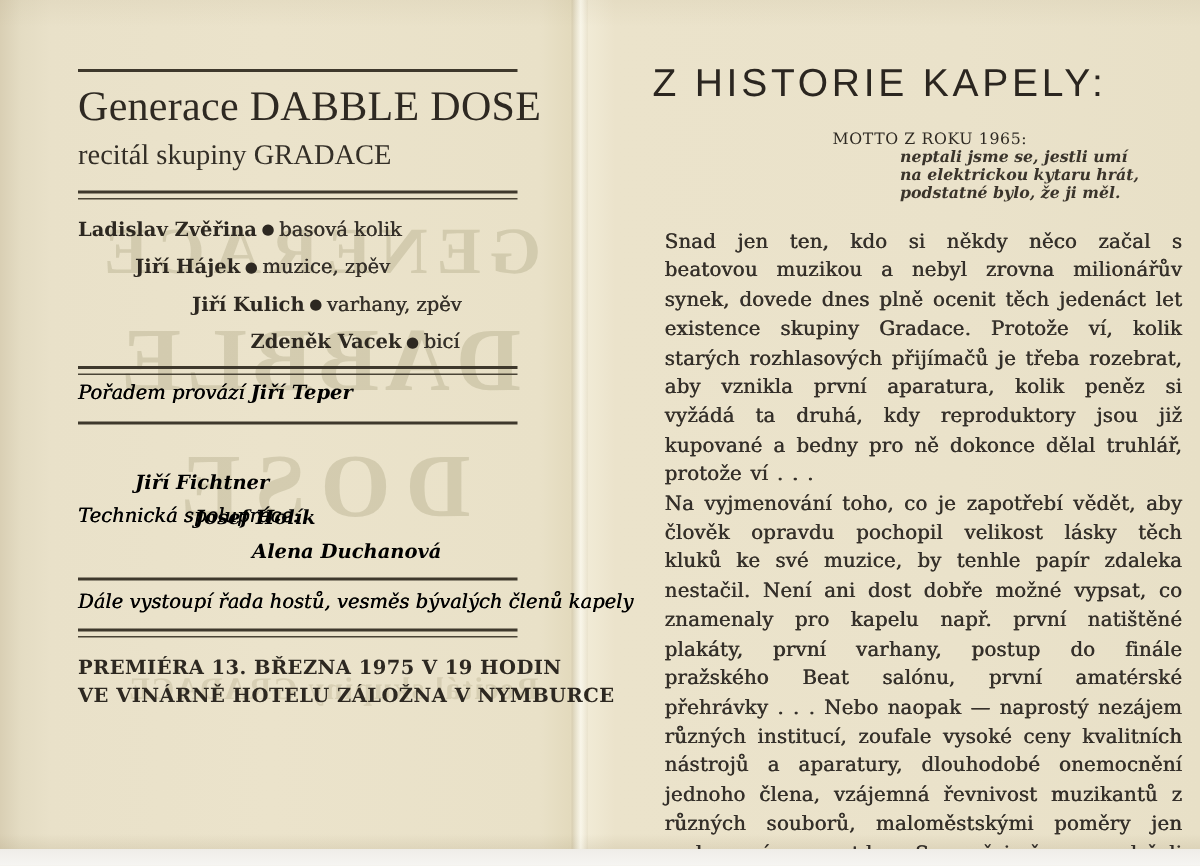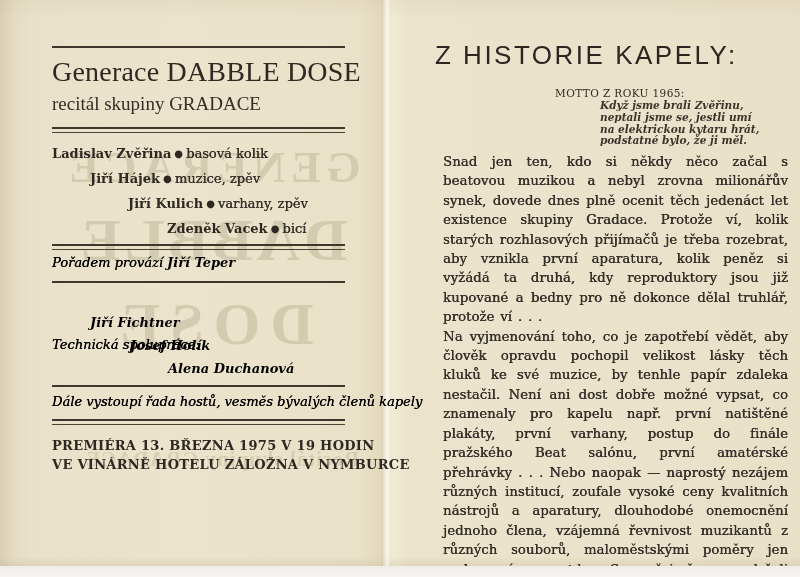--- a/index.html
+++ b/index.html
@@ -146,21 +146,20 @@
       <div>PREMIÉRA 13. BŘEZNA 1975 V 19 HODIN</div>
       <div>VE VINÁRNĚ HOTELU ZÁLOŽNA V NYMBURCE</div>
     </div>
   </div>
 
   <div class="right-col">
     <div class="rp-title">Z HISTORIE KAPELY:</div>
 
     <div class="motto-label">MOTTO Z ROKU 1965:</div>
     <div class="motto">
-      <div>Když jsme brali Zvěřinu,</div>
       <div>neptali jsme se, jestli umí</div>
       <div>na elektrickou kytaru hrát,</div>
       <div>podstatné bylo, že ji měl.</div>
     </div>
 
     <div class="body-text">
       <p>Snad jen ten, kdo si někdy něco začal s beatovou muzikou a nebyl zrovna milionářův synek, dovede dnes plně ocenit těch jedenáct let existence skupiny Gradace. Protože ví, kolik starých rozhlasových přijímačů je třeba rozebrat, aby vznikla první aparatura, kolik peněz si vyžádá ta druhá, kdy reproduktory jsou již kupované a bedny pro ně dokonce dělal truhlář, protože ví . . .</p>
       <p>Na vyjmenování toho, co je zapotřebí vědět, aby člověk opravdu pochopil velikost lásky těch kluků ke své muzice, by tenhle papír zdaleka nestačil. Není ani dost dobře možné vypsat, co znamenaly pro kapelu např. první natištěné plakáty, první varhany, postup do finále pražského Beat salónu, první amatérské přehrávky . . . Nebo naopak — naprostý nezájem různých institucí, zoufale vysoké ceny kvalitních nástrojů a aparatury, dlouhodobé onemocnění jednoho člena, vzájemná řevnivost muzikantů z různých souborů, maloměstskými poměry jen podporována, atd. Samozřejmě nevydrželi všichni. Jeden přišel, druhý odešel. Ale kapela jako celek hrála dál. Přežila i vojnu, což býval konec mnohých nadějných skupin. Vystřídala několik jmen, z nichž to nejznámější — Dabble Dose — nebylo zdaleka první. Stalo se však základem k nejrůznějším přezdívkám, jimiž si fanouškové ulehčovali výslovnost anglického názvu — chodilo se tak na Dable, Dably či Dablíky. A chodí dosud.</p>
     </div>
   </div>

